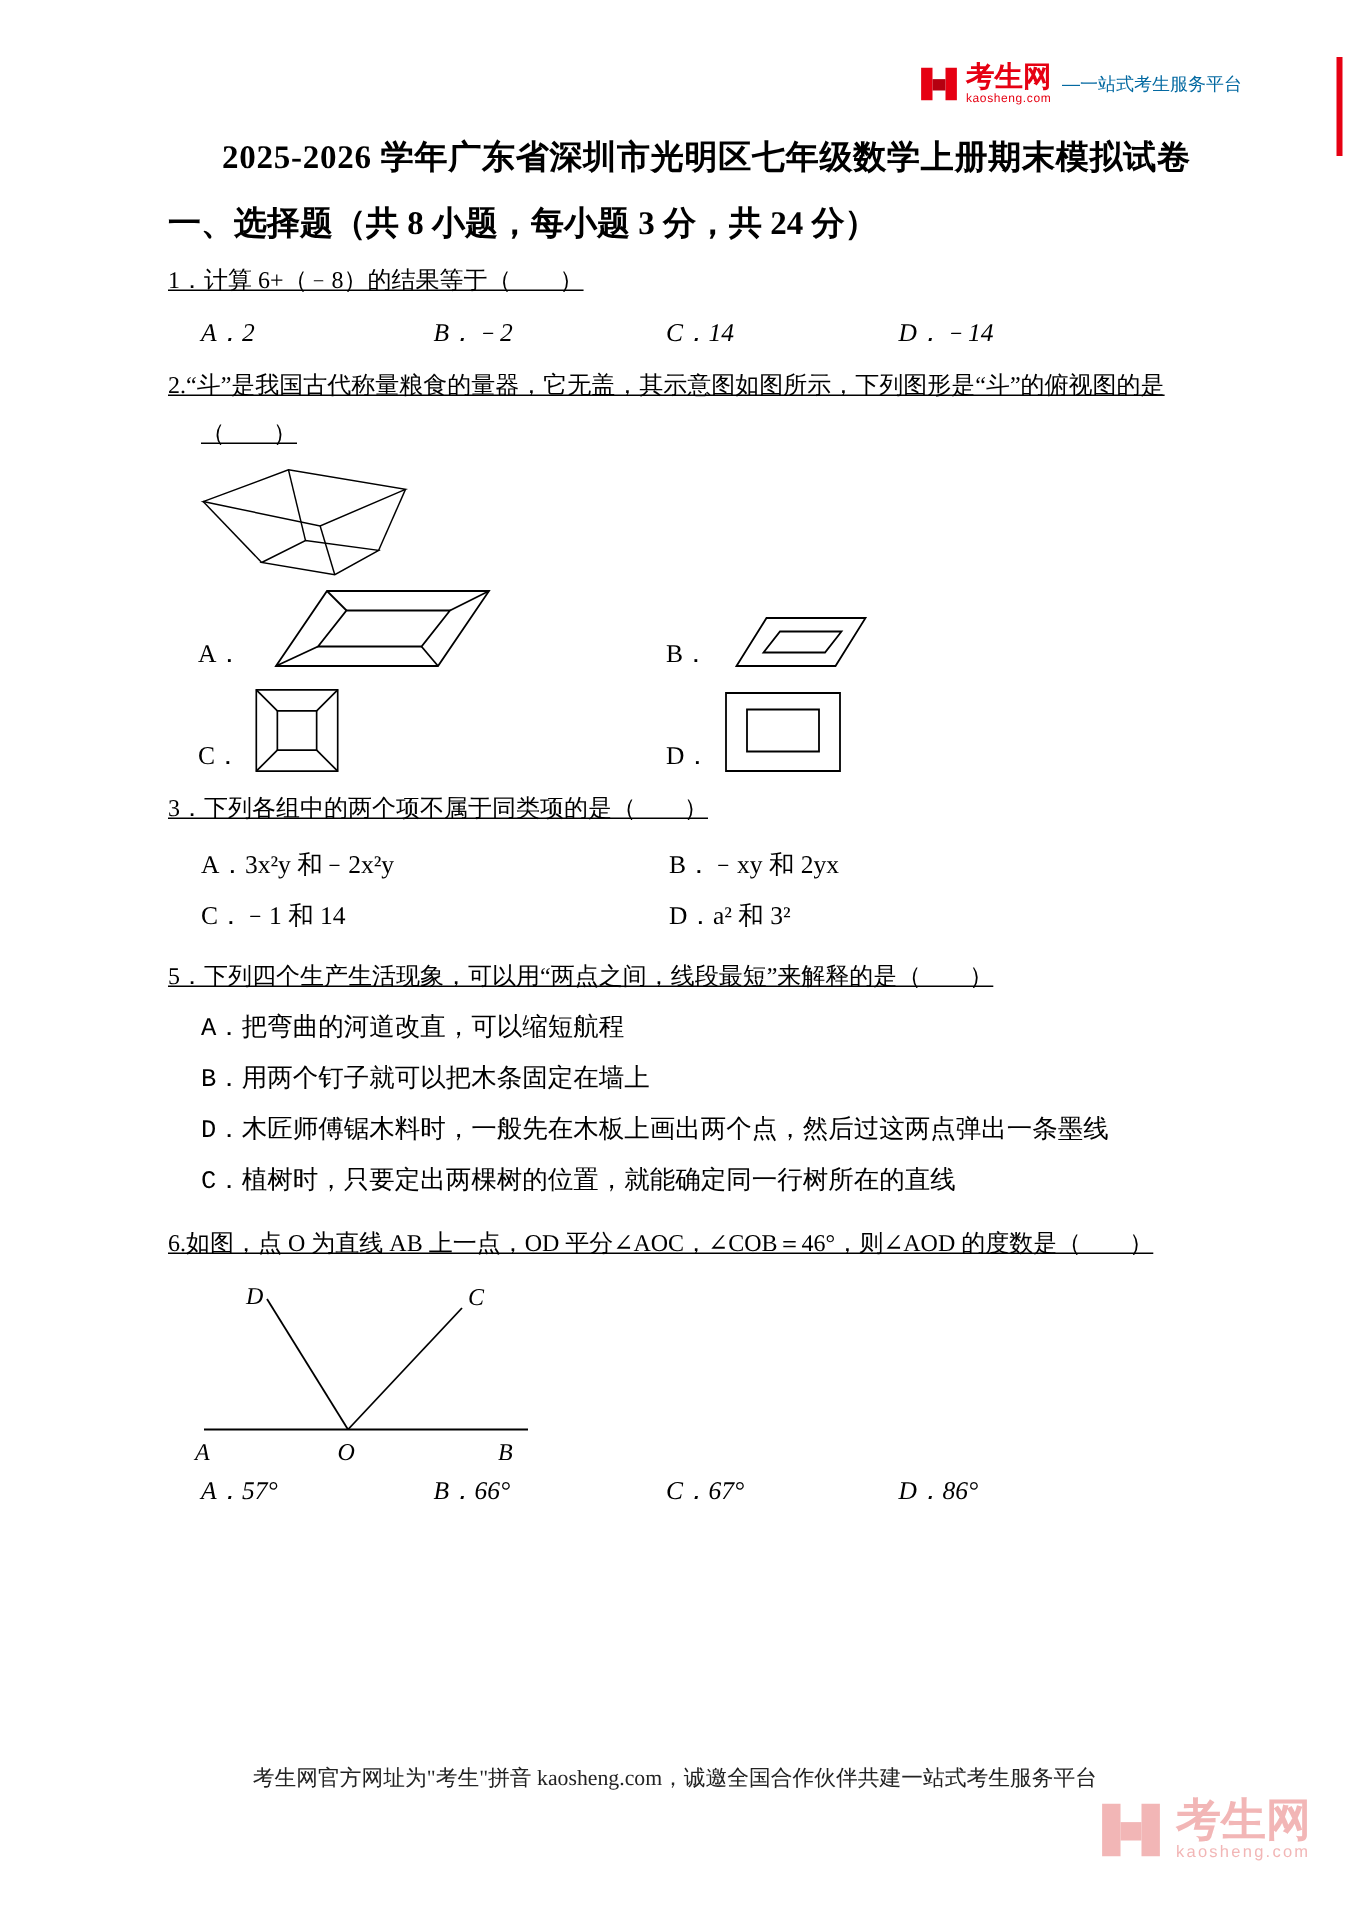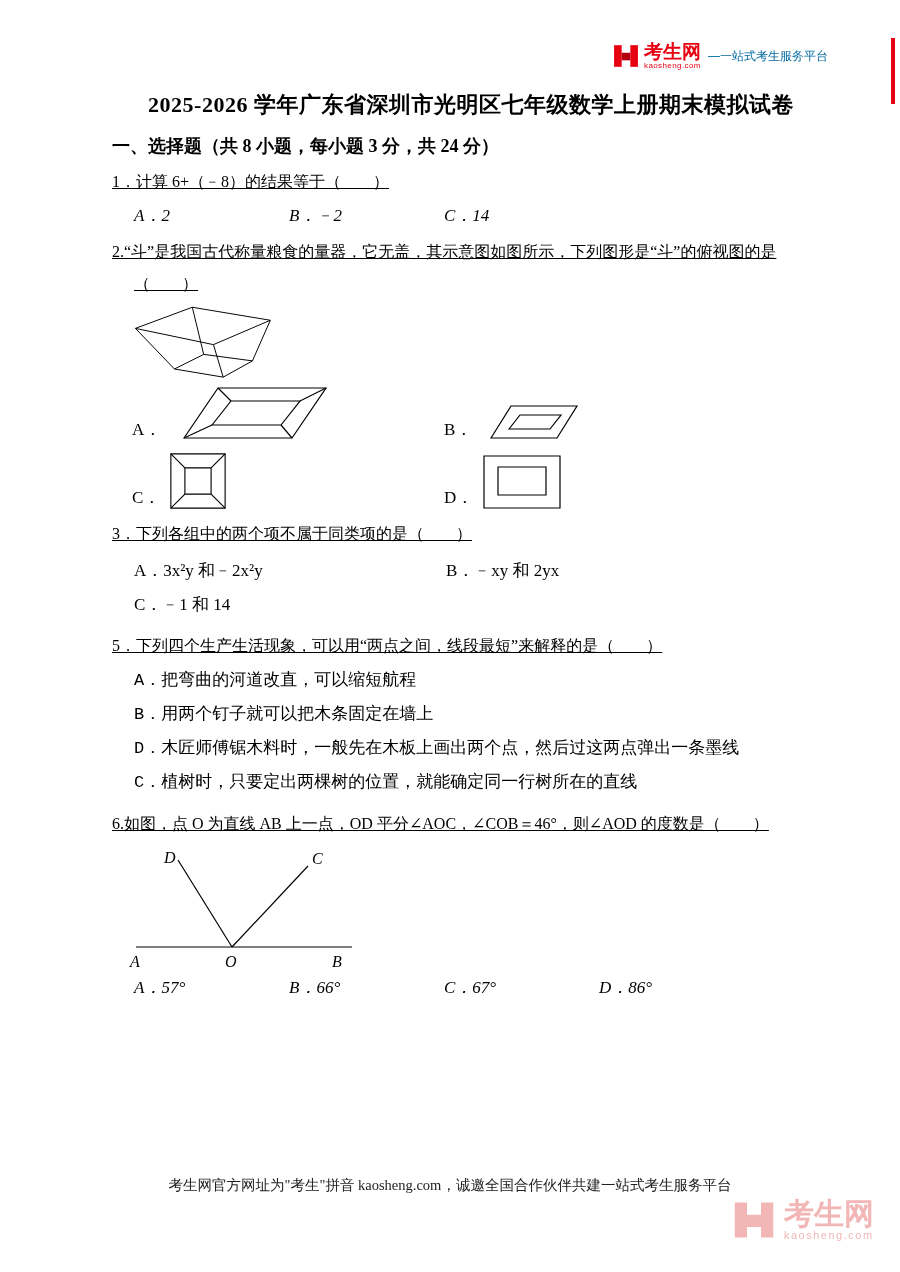--- a/index.html
+++ b/index.html
@@ -8,21 +8,21 @@
   .edge-bar{position:absolute;right:5px;top:38px;width:4px;height:66px;background:#e60012;}
   .header{display:flex;justify-content:flex-end;padding:42px 72px 0 0;}
   .logo{display:flex;align-items:center;}
   .logo-icon{width:26px;height:26px;margin-right:5px;}
   .logo-col{display:flex;flex-direction:column;line-height:1.05;}
   .logo-brand{color:#e60012;font-weight:bold;font-size:19px;font-family:"Liberation Sans",sans-serif;}
   .logo-domain{color:#e60012;font-size:8px;font-family:"Liberation Sans",sans-serif;letter-spacing:.4px;}
   .logo-tagline{color:#0369a1;font-size:12px;margin-left:7px;font-family:"Liberation Sans",sans-serif;}
   .content{padding:0 70px 0 112px;}
   .title{text-align:center;font-size:22px;font-weight:bold;margin-top:20px;letter-spacing:.5px;}
-  .section-heading{font-size:18px;font-weight:bold;margin-top:14px;}
+  .section-heading{font-size:22px;font-weight:bold;margin-top:14px;}
   .stem{font-size:16px;line-height:2.0;margin-top:8px;padding-left:22px;text-indent:-22px;text-decoration:underline;}
   .opts4{display:grid;grid-template-columns:155px 155px 155px 1fr;padding-left:22px;font-size:17px;margin-top:6px;line-height:1.4;font-style:italic;}
   .opts2{display:grid;grid-template-columns:312px 1fr;padding-left:22px;font-size:17px;margin-top:4px;line-height:2.0;}
   .opts-list{font-size:17px;margin-top:2px;}
   .opts-list .opt{padding-left:22px;line-height:2.0;font-family:Liberation Mono, monospace;}
   .fig line,.fig polygon{stroke:#000;fill:none;stroke-width:1.2;}
   .fig text{font-style:italic;font-size:16px;fill:#000;font-family:"Liberation Serif",serif;}
   .q2-main{display:block;margin:4px 0 0 20px;}
   .q2-grid{display:grid;grid-template-columns:312px 1fr;row-gap:10px;padding-left:20px;margin-top:2px;}
   .q2-opt{display:flex;align-items:flex-end;gap:9px;font-size:17px;}
@@ -62,20 +62,21 @@
     <div class="title">2025-2026 学年广东省深圳市光明区七年级数学上册期末模拟试卷</div>
 
     <div class="section-heading">一、选择题（共 8 小题，每小题 3 分，共 24 分）</div>
 
     <div>
       <div class="stem">1．计算 6+（﹣8）的结果等于（　　）</div>
       <div class="opts4">
         <span class="opt">A．2</span>
         <span class="opt">B．﹣2</span>
         <span class="opt">C．14</span>
+        <span class="opt">D．﹣14</span>
       </div>
     </div>
 
     <div>
       <div class="stem">2.“斗”是我国古代称量粮食的量器，它无盖，其示意图如图所示，下列图形是“斗”的俯视图的是（　　）</div>
 
       <svg class="fig q2-main" width="145" height="78" viewBox="0 0 178 96">
         <polygon points="4,30 74,4 170,20 100,50"></polygon>
         <polygon points="52,80 88,62 148,70 112,90"></polygon>
         <line x1="4" y1="30" x2="52" y2="80"></line>
@@ -123,20 +124,21 @@
         </div>
       </div>
     </div>
 
     <div>
       <div class="stem">3．下列各组中的两个项不属于同类项的是（　　）</div>
       <div class="opts2">
         <span class="opt">A．3x²y 和﹣2x²y</span>
         <span class="opt">B．﹣xy 和 2yx</span>
         <span class="opt">C．﹣1 和 14</span>
+        <span class="opt">D．a² 和 3²</span>
       </div>
     </div>
 
 
     <div>
       <div class="stem">5．下列四个生产生活现象，可以用“两点之间，线段最短”来解释的是（　　）</div>
       <div class="opts-list">
         <div class="opt">A．把弯曲的河道改直，可以缩短航程</div>
         <div class="opt">B．用两个钉子就可以把木条固定在墙上</div>
         <div class="opt">D．木匠师傅锯木料时，一般先在木板上画出两个点，然后过这两点弹出一条墨线</div>

